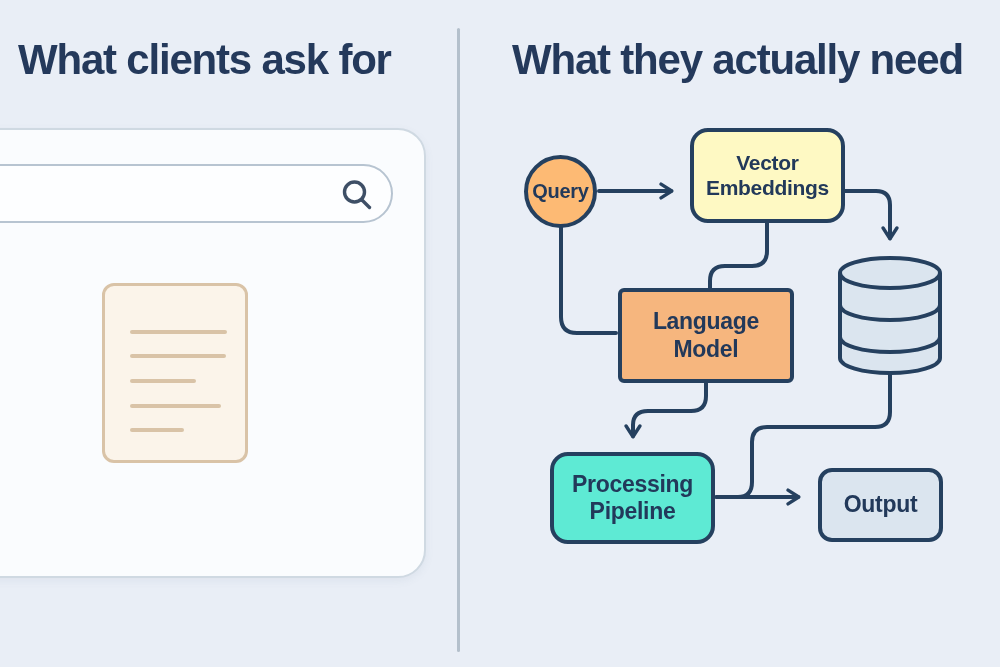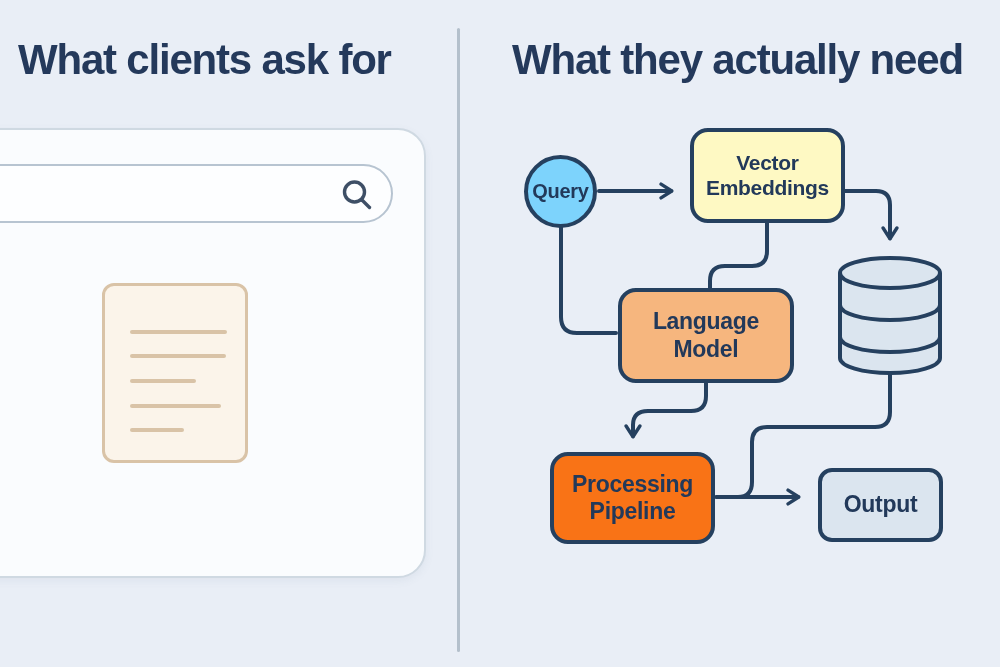--- a/index.html
+++ b/index.html
@@ -66,33 +66,33 @@
   #flow-svg { position:absolute; left:0; top:0; width:1000px; height:667px; }
 
   .node {
     position:absolute; box-sizing:border-box;
     display:flex; align-items:center; justify-content:center; text-align:center;
     border:4px solid #25405f; color:#22395a;
     font-weight:700; line-height:1.18; letter-spacing:-0.3px;
   }
   #node-query {
     left:524px; top:155px; width:73px; height:73px; border-radius:50%;
-    background:#7dd3fc; font-size:20px;
+    background:#fdba74; font-size:20px;
   }
   #node-vector-embeddings {
     left:690px; top:128px; width:155px; height:95px; border-radius:18px;
     background:#fef9c3; font-size:21px;
   }
   #node-language-model {
-    left:618px; top:288px; width:176px; height:95px; border-radius:18px;
+    left:618px; top:288px; width:176px; height:95px; border-radius:6px;
     background:#f6b67e; font-size:23px;
   }
   #node-processing-pipeline {
     left:550px; top:452px; width:165px; height:92px; border-radius:18px;
-    background:#f97316; font-size:23px;
+    background:#5eead4; font-size:23px;
   }
   #node-output {
     left:818px; top:468px; width:125px; height:74px; border-radius:14px;
     background:#dbe5ef; font-size:23px;
   }
   .node-label { padding:0 6px; }
 </style>
 </head>
 <body>
 

